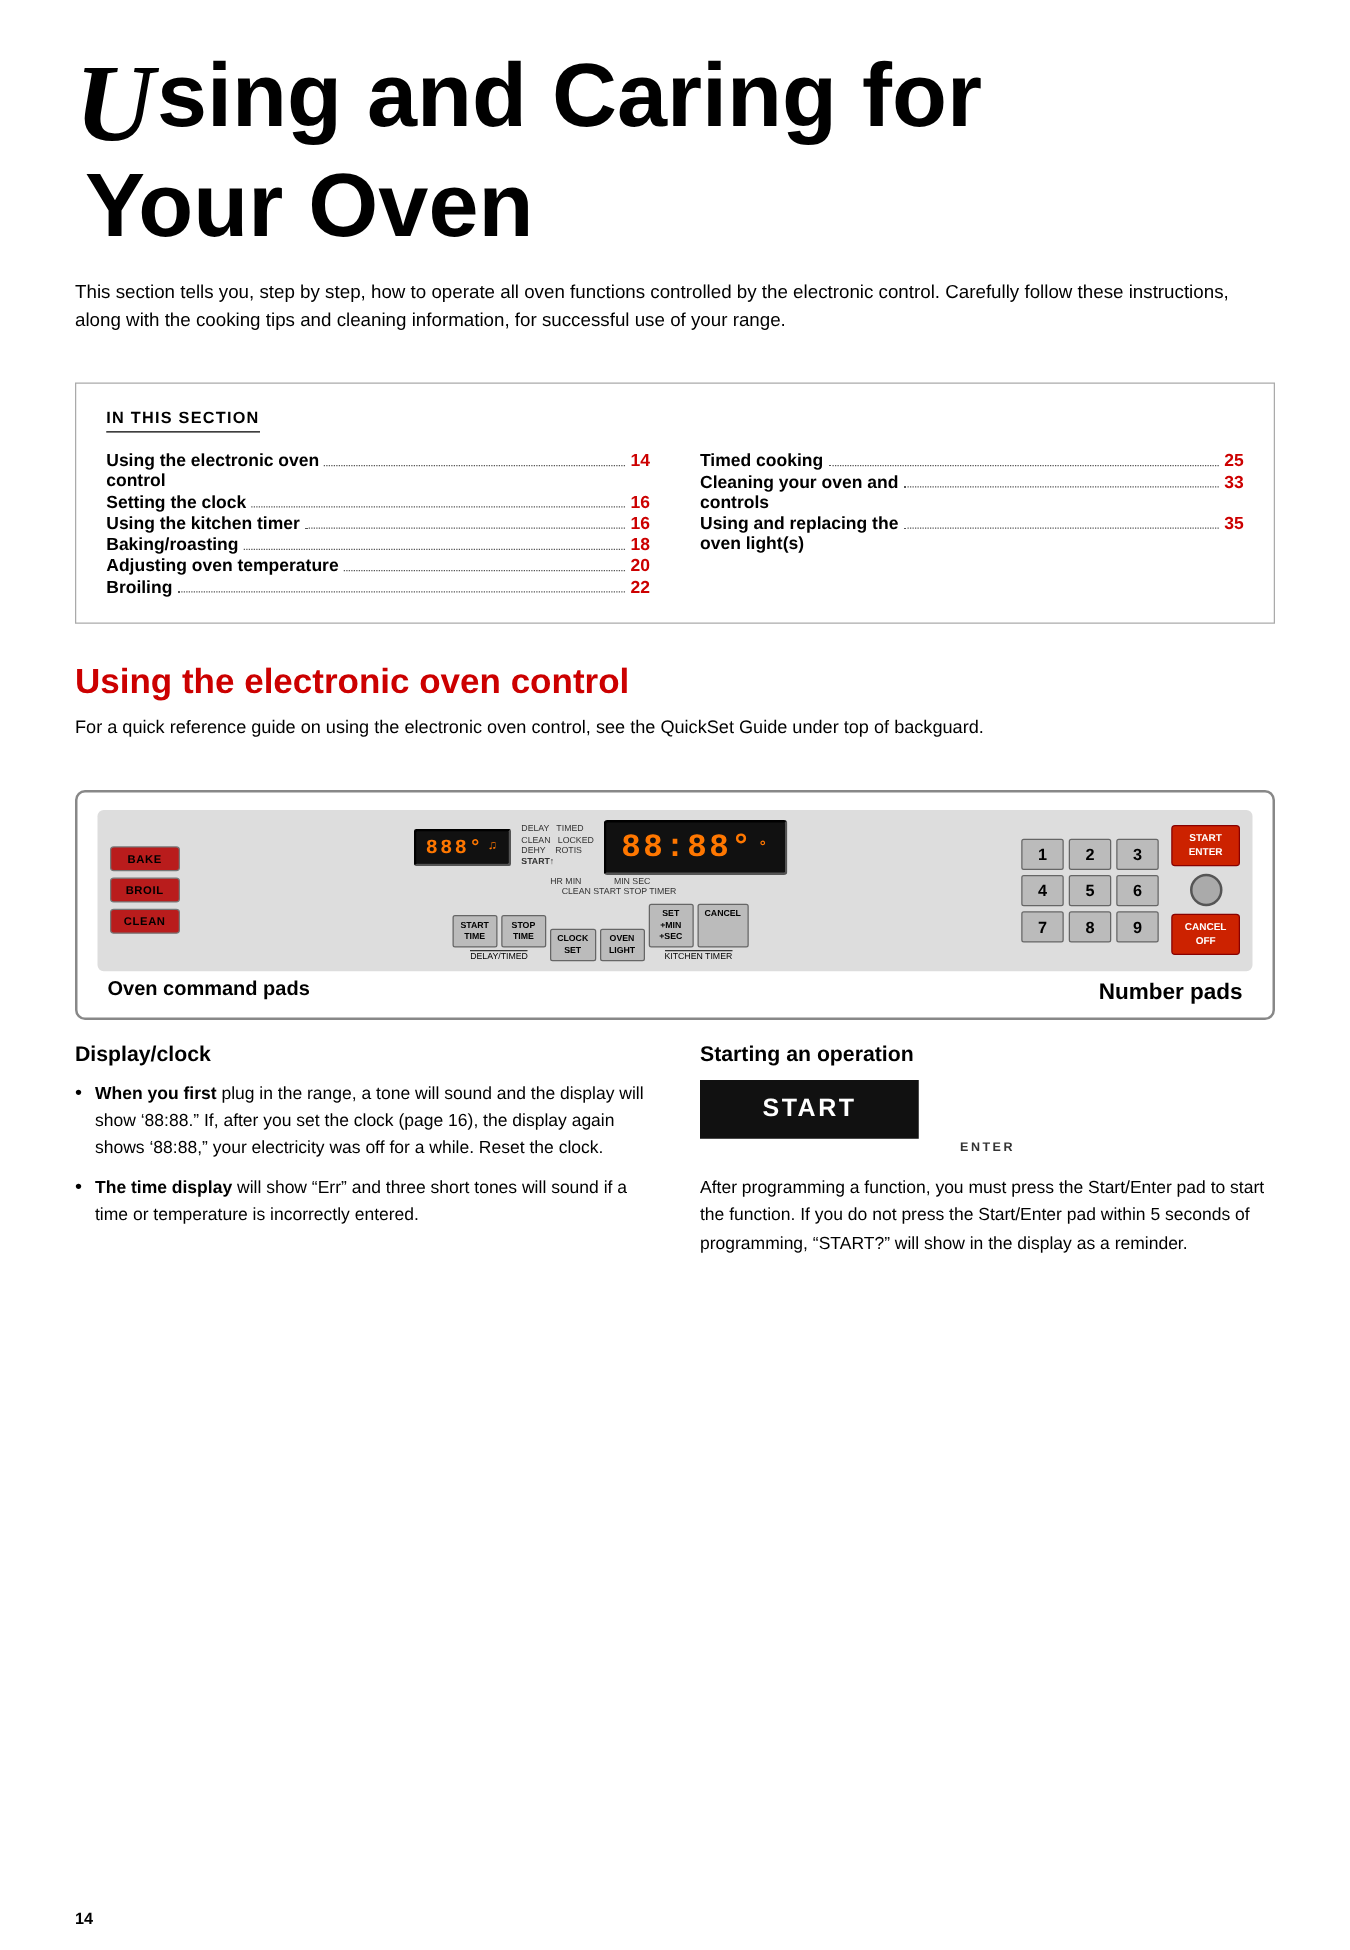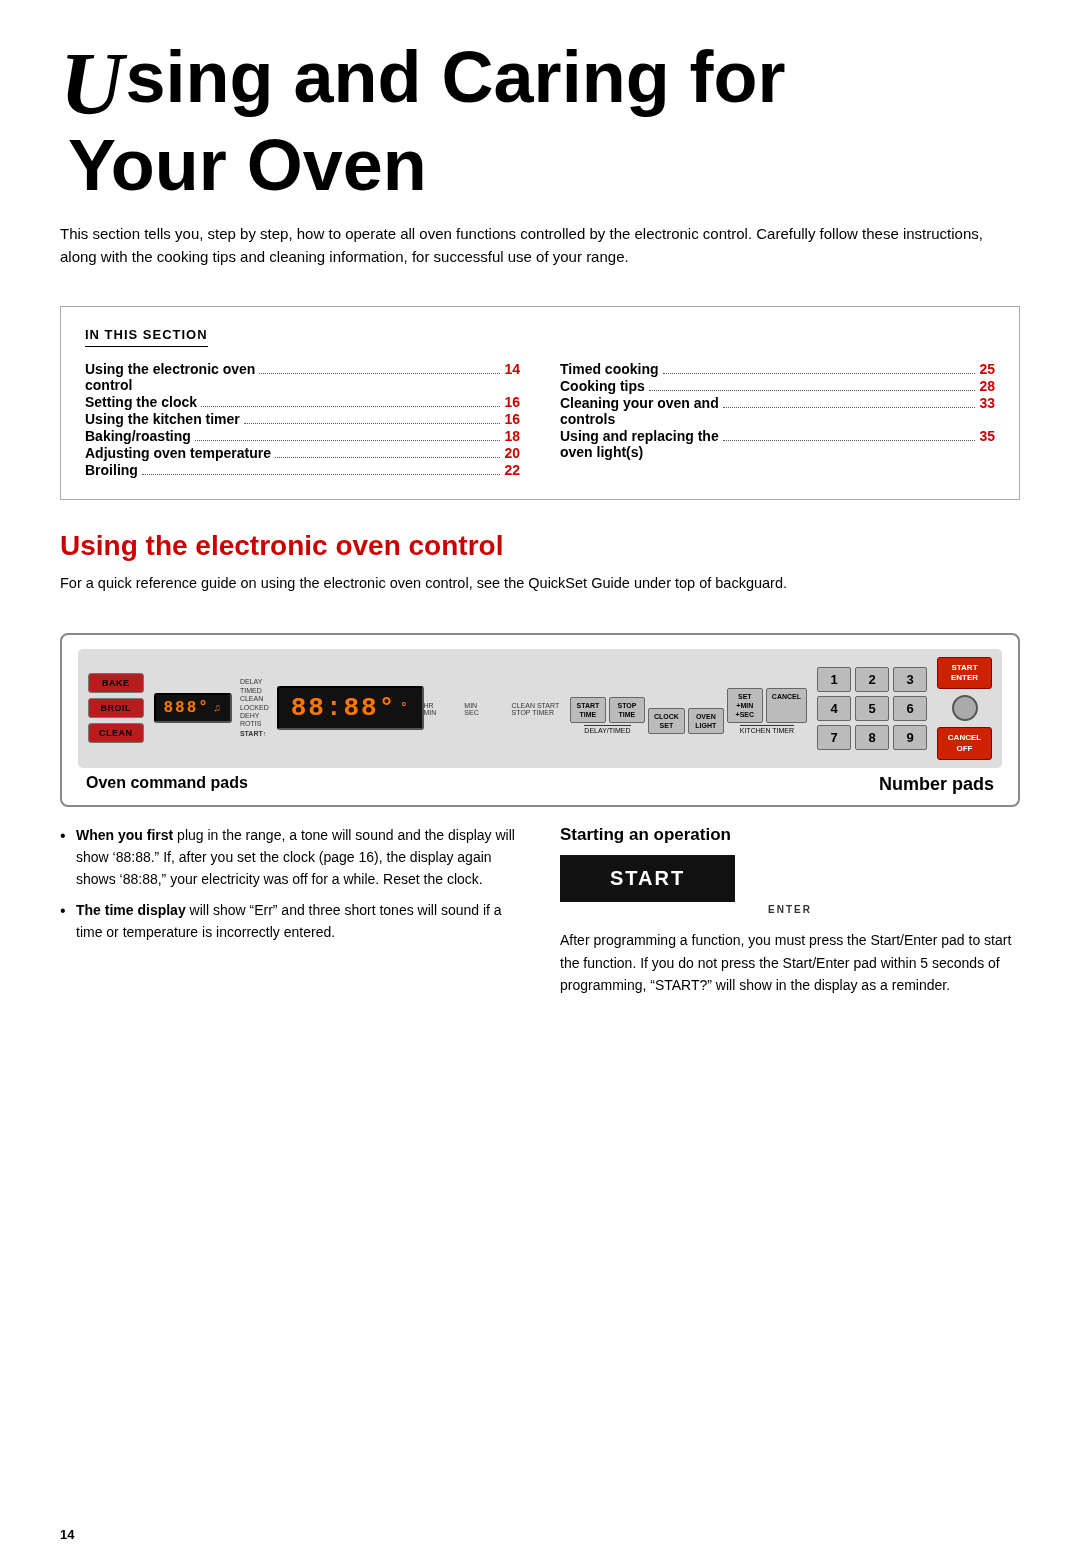--- a/index.html
+++ b/index.html
@@ -228,21 +228,21 @@
       padding: 4px 10px;
       font-size: 9px;
       font-weight: 800;
       text-align: center;
       cursor: pointer;
       letter-spacing: 0.5px;
     }
     .panel-center {
       flex: 1;
       display: flex;
-      flex-direction: row;
+      flex-direction: column;
       align-items: center;
     }
     .lcd-display {
       background: #111;
       color: #ff7700;
       font-family: 'Courier New', monospace;
       font-size: 22px;
       font-weight: 700;
       padding: 5px 12px;
       border-radius: 3px;
@@ -367,25 +367,20 @@
         <span class="toc-dots"></span>
         <span class="toc-num">22</span>
       </div>
     </div>
 
     <div class="section-col">
       <div class="toc-row">
         <span class="toc-entry-label"><b>Timed cooking</b></span>
         <span class="toc-dots"></span>
         <span class="toc-num">25</span>
-      </div>
-      <div class="toc-row">
-        <span class="toc-entry-label"><b>Cooking tips</b></span>
-        <span class="toc-dots"></span>
-        <span class="toc-num">28</span>
       </div>
       <div class="toc-row">
         <span class="toc-entry-label"><b>Cleaning your oven and<br>controls</b></span>
         <span class="toc-dots"></span>
         <span class="toc-num">33</span>
       </div>
       <div class="toc-row">
         <span class="toc-entry-label"><b>Using and replacing the<br>oven light(s)</b></span>
         <span class="toc-dots"></span>
         <span class="toc-num">35</span>
@@ -488,20 +483,21 @@
     </div>
     <div>
       <span style="font-size:18px;font-weight:700;">Number pads</span>
     </div>
   </div>
 </div>
 
 <div class="two-col">
 
   <div class="col-left">
+    <div class="subsection-title">Display/clock</div>
     <ul class="bullet-list">
       <li>
         <strong>When you first</strong><span> plug in the range, a tone will sound and the display will show ‘88:88.” If, after you set the clock (page 16), the display again shows ‘88:88,” your electricity was off for a while. Reset the clock.</span>
       </li>
       <li>
         <strong>The time display</strong><span> will show “Err” and three short tones will sound if a time or temperature is incorrectly entered.</span>
       </li>
     </ul>
   </div>
 

